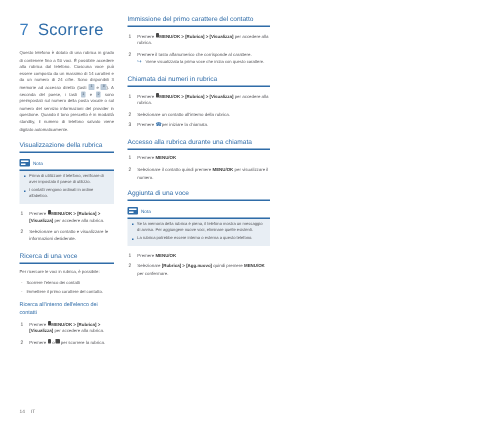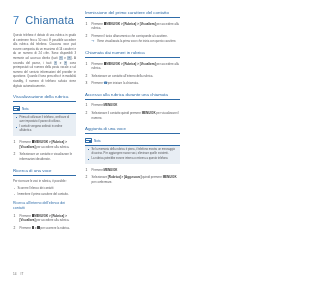--- a/index.html
+++ b/index.html
@@ -237,21 +237,21 @@
 <body>
 
 <div class="page">
 
   <div class="cols">
 
     <div class="col left">
 
       <div class="chapter">
         <span class="chapter-num">7</span>
-        <span class="chapter-title">Chiamata</span>
+        <span class="chapter-title">Scorrere</span>
       </div>
 
       <p class="intro"><span>Questo telefono è dotato di una rubrica in grado di contenere fino a 50 voci. È possibile accedere alla rubrica dal telefono. Ciascuna voce può essere composta da un massimo di 14 caratteri e da un numero di 24 cifre. Sono disponibili 3 memorie ad accesso diretto (tasti</span> <span class="kb">1</span> <span>e</span> <span class="kb">3</span><span>). A seconda del paese, i tasti</span> <span class="kb">1</span> <span>e</span> <span class="kb">2</span> <span>sono preimpostati sul numero della posta vocale o sul numero del servizio informazioni del provider in questione. Quando il tono prescelto è in modalità standby, il numero di telefono salvato viene digitato automaticamente.</span></p>
 
       <div class="sec">Visualizzazione della rubrica</div>
 
       <div class="note">
         <div class="note-head">
           <span class="note-icon"></span>
           <span class="note-label">Nota</span>

